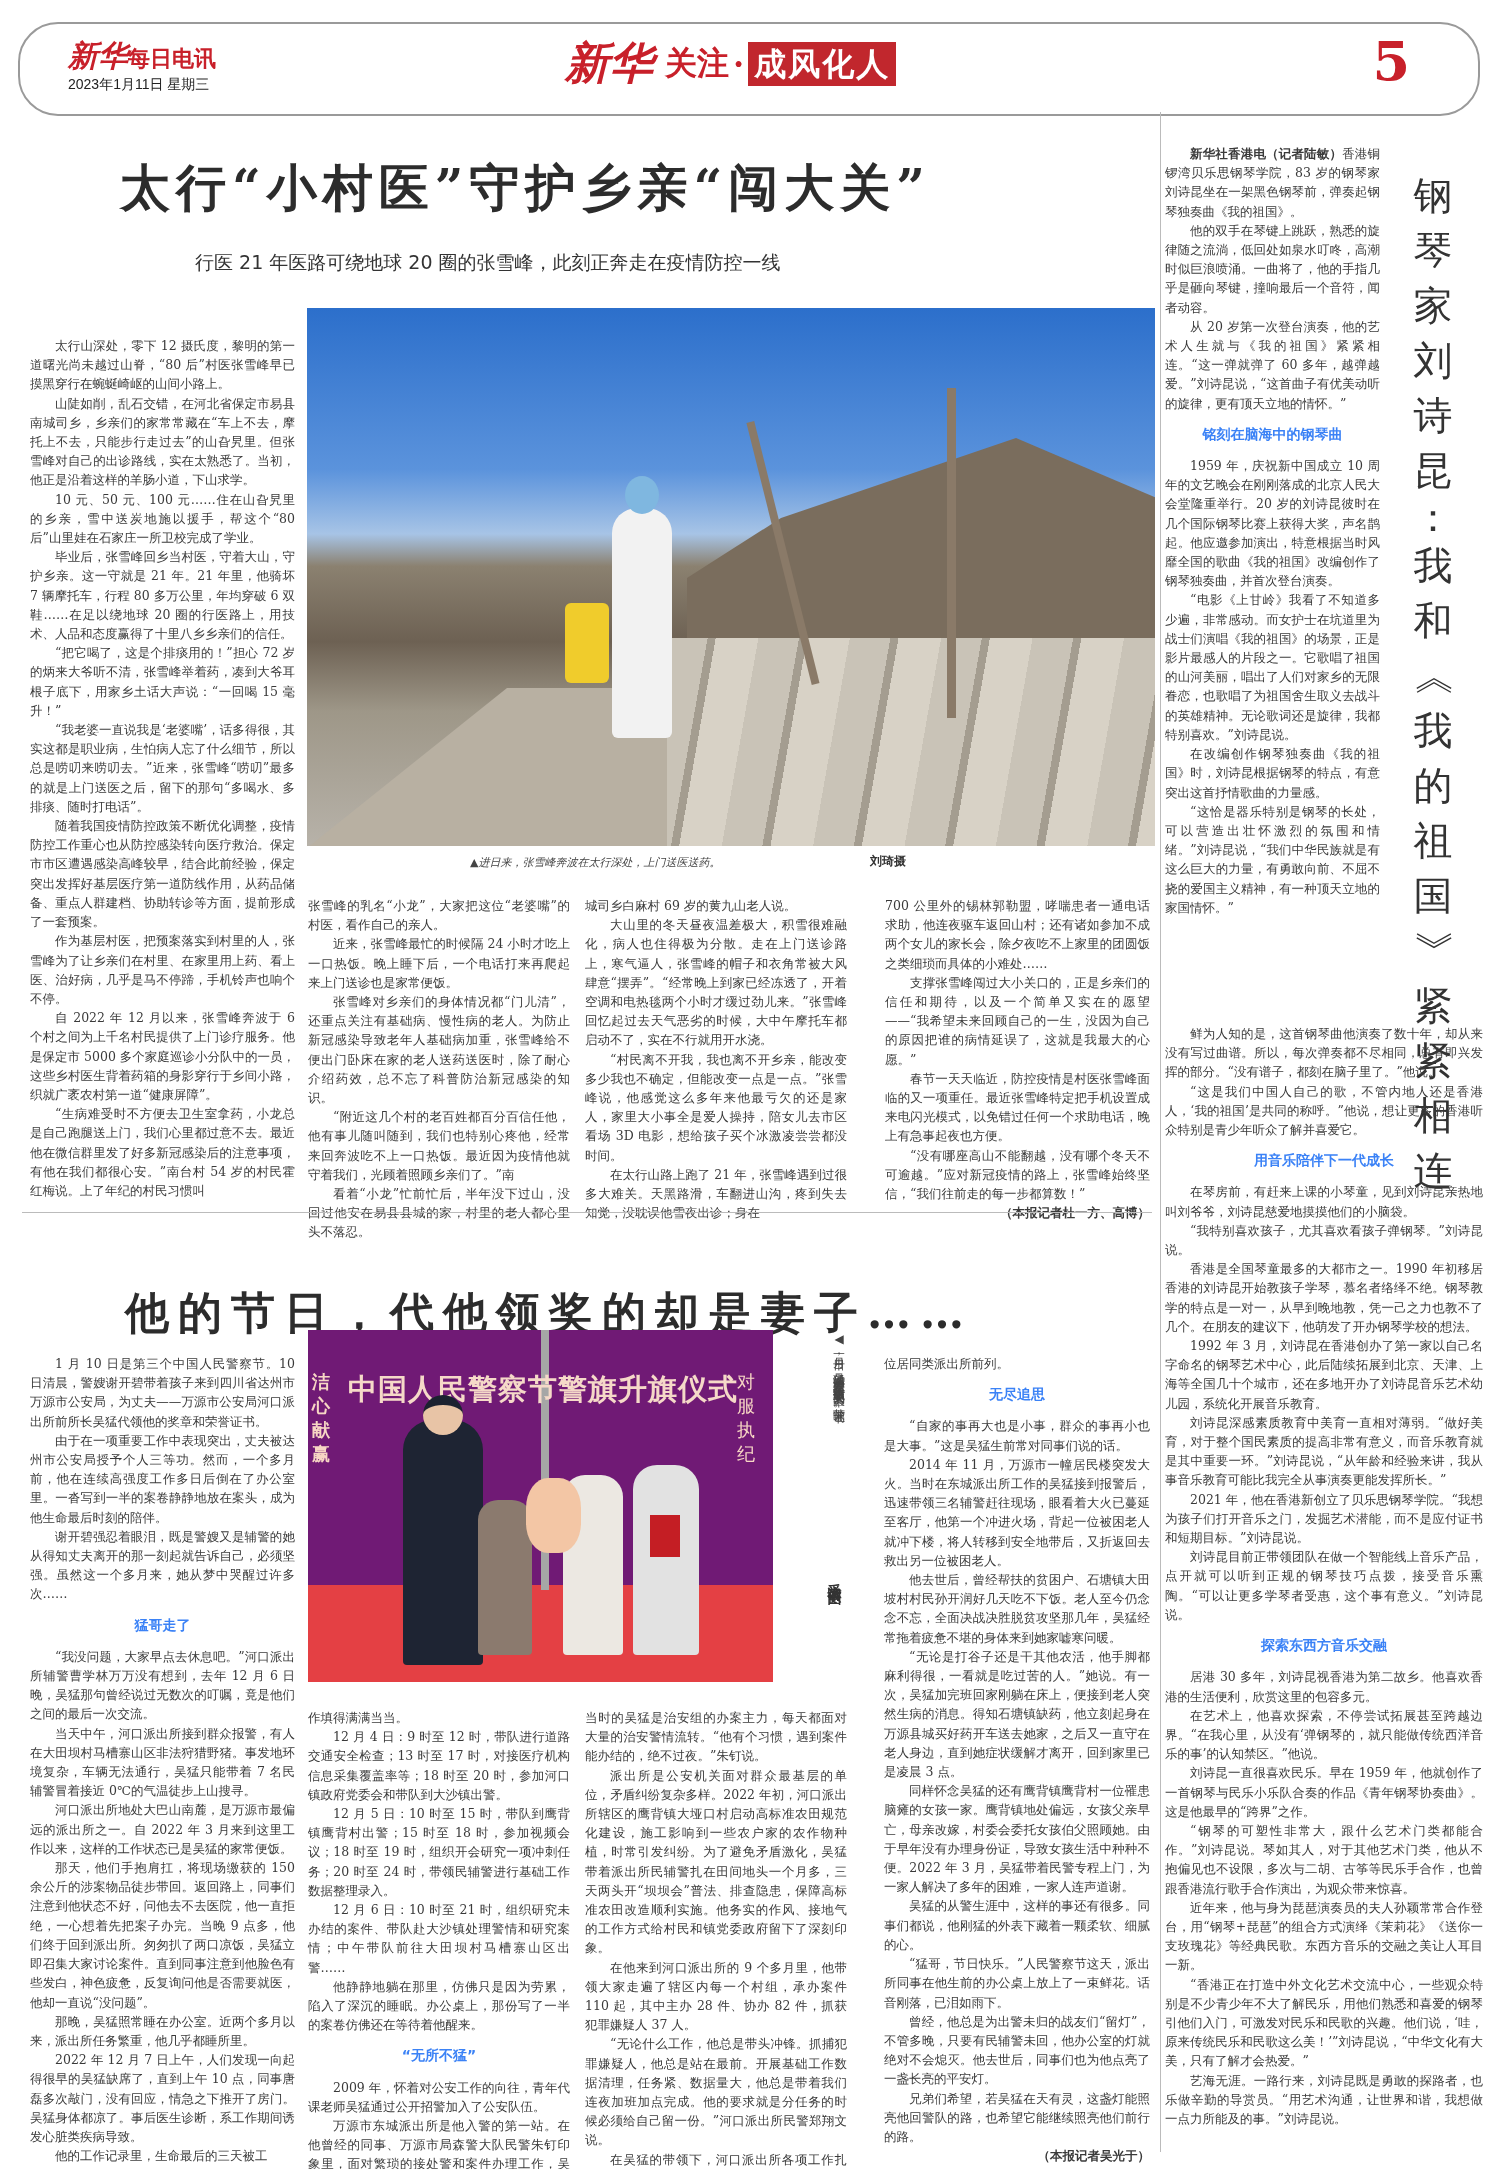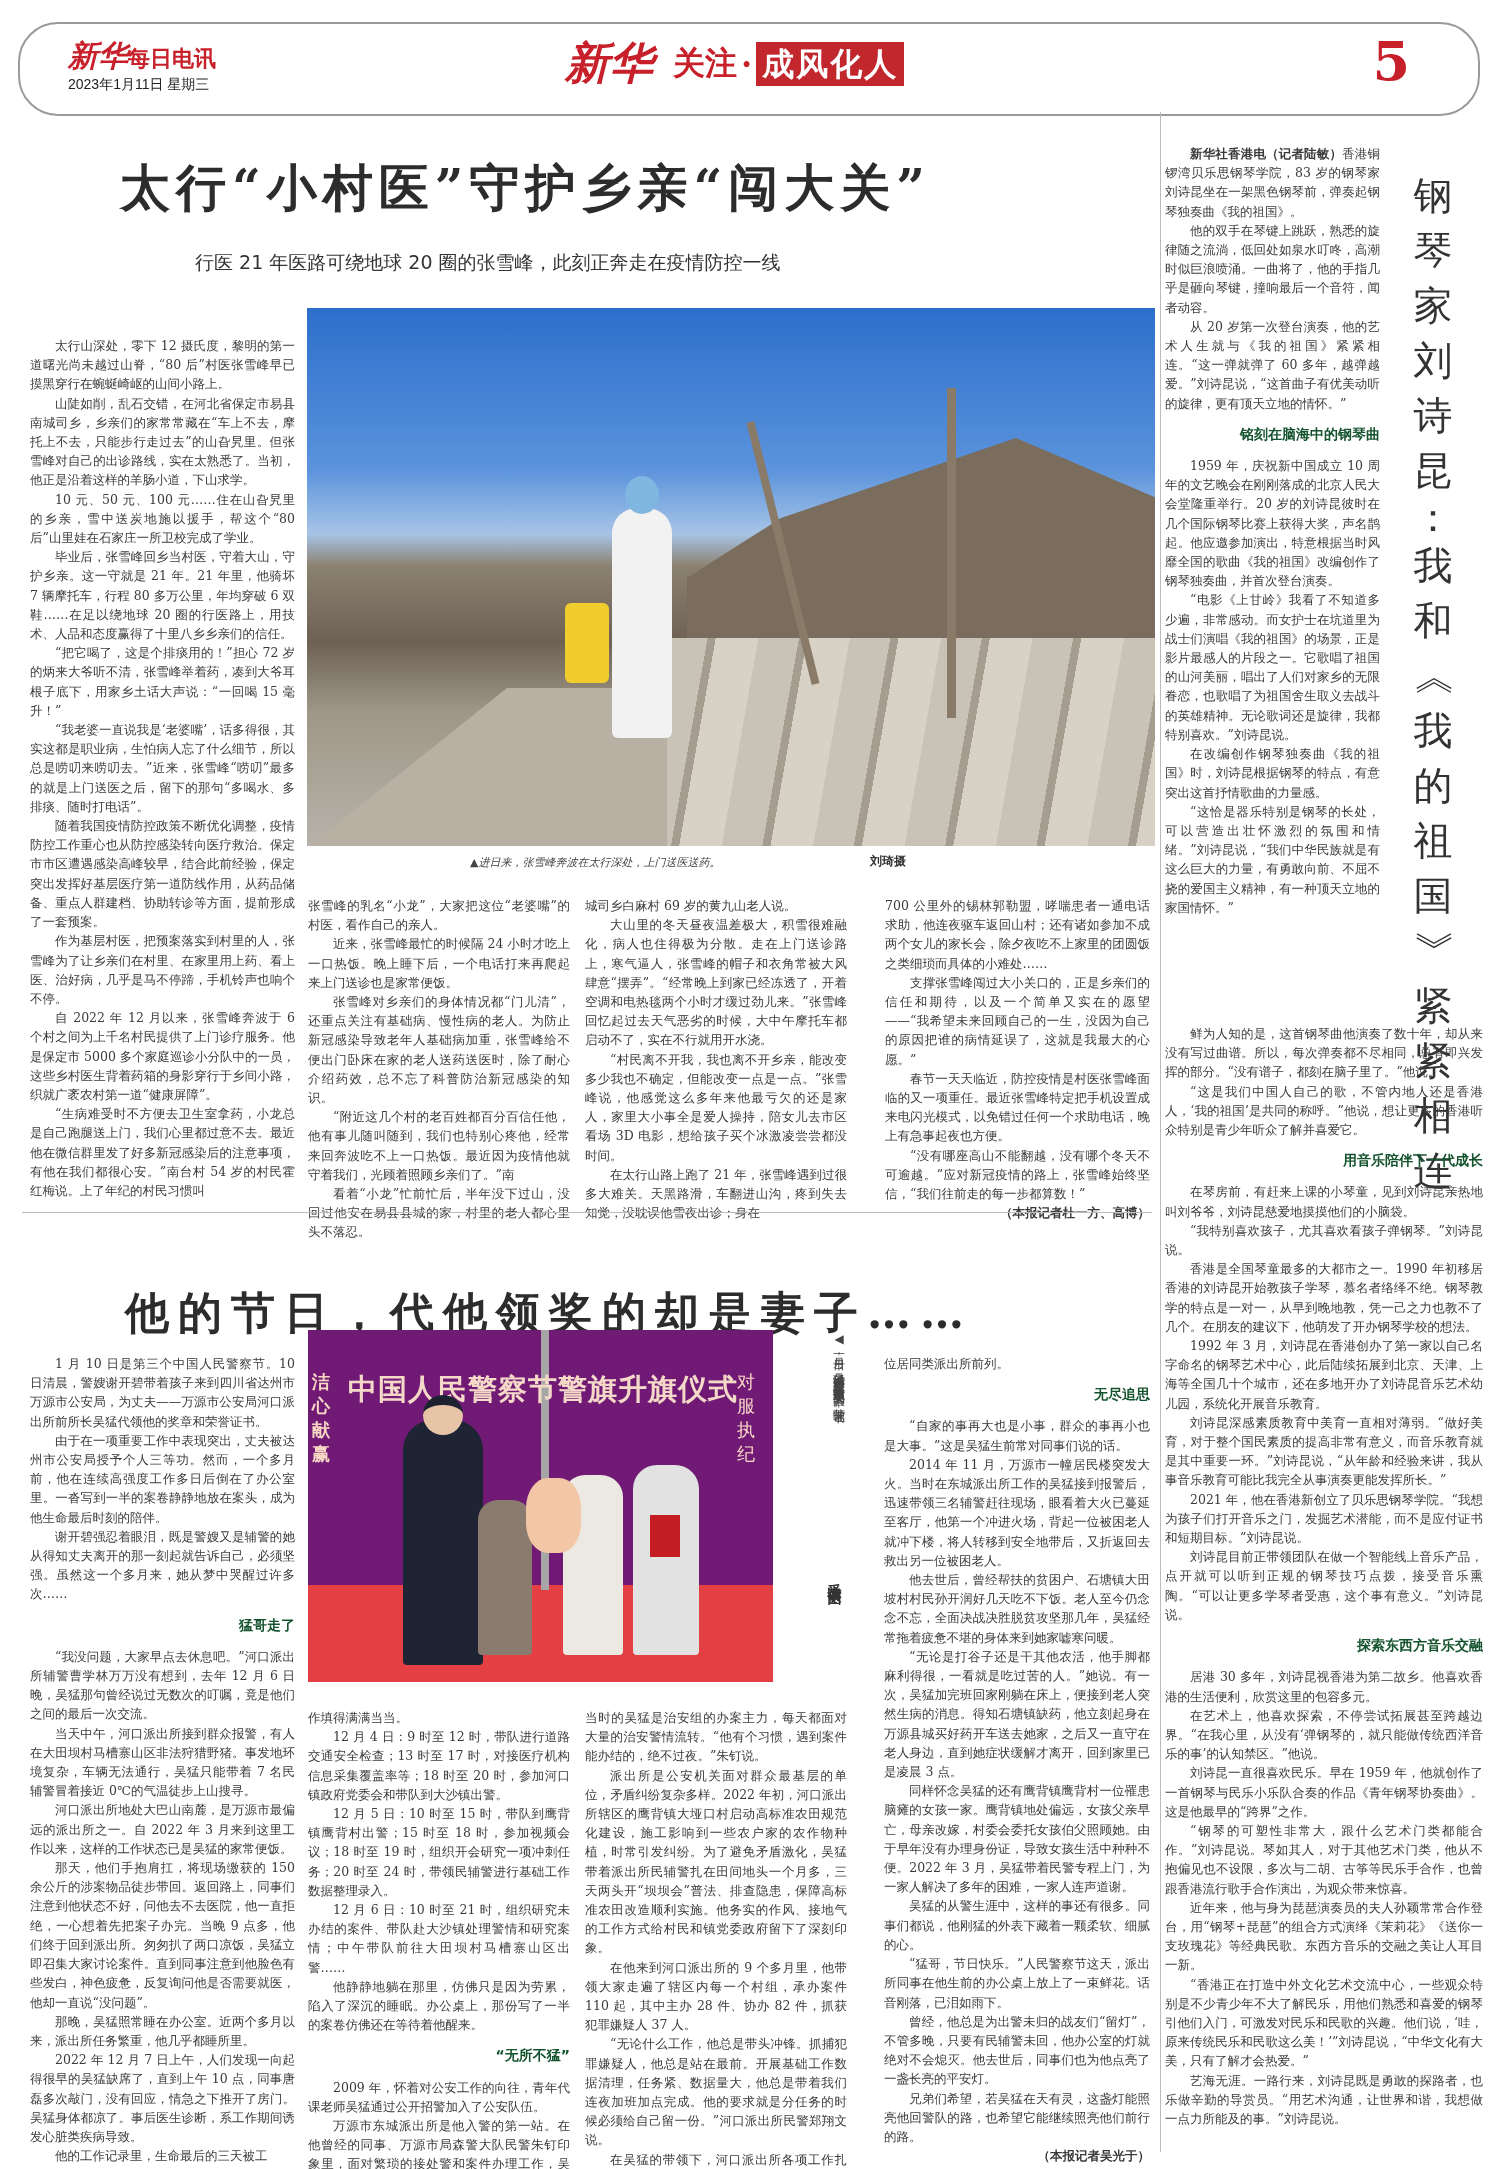--- a/index.html
+++ b/index.html
@@ -7,29 +7,29 @@
   body { position: relative; font-family: "DejaVu Serif", "Liberation Serif", serif; color: #333; }
 
   .masthead { position: absolute; left: 18px; top: 22px; width: 1462px; height: 94px;
     border: 2px solid #9a9a9a; border-radius: 40px; background: #fff; }
   .mh-brand { position: absolute; left: 48px; top: 12px; color: #c8202a; font-size: 26px; font-weight: bold; font-family: "DejaVu Serif", serif; }
   .mh-brand .cal { font-style: italic; font-size: 30px; }
   .mh-brand .rest { font-size: 22px; }
   .mh-date { position: absolute; left: 48px; top: 52px; font-family: "Liberation Sans", sans-serif; font-size: 14px; color: #222; }
   .mh-center { position: absolute; left: 545px; top: 10px; display: flex; align-items: center; }
   .mh-center .cal { color: #c8202a; font-size: 44px; font-style: italic; font-weight: bold; }
-  .mh-center .sec { color: #c8202a; font-size: 32px; font-weight: bold; margin-left: 20px; }
+  .mh-center .sec { color: #c8202a; font-size: 32px; font-weight: bold; margin-left: 12px; }
   .mh-center .dot { color: #c8202a; font-size: 32px; font-weight: bold; margin: 0 4px; }
   .mh-center .tag { background: #c1272d; color: #fff; font-size: 32px; font-weight: bold; padding: 0 6px; line-height: 44px; letter-spacing: 2px; }
   .mh-page { position: absolute; right: 68px; top: 6px; color: #c8202a; font-size: 54px; font-weight: bold; font-family: "DejaVu Serif", serif; }
 
   .col { position: absolute; font-size: 12.5px; line-height: 19.2px; text-align: justify; color: #3a3a3a; margin-top: 24px; }
   .col p { text-indent: 2em; }
   .col p.noind { text-indent: 0; }
-  .subhead { font-family: "DejaVu Sans", sans-serif; font-weight: bold; text-align: right; font-size: 14px; color: #14532d; margin: 12px 0; text-indent: 0 !important; }
+  .subhead { font-family: "DejaVu Sans", sans-serif; font-weight: bold; text-align: center; font-size: 14px; color: #3b82f6; margin: 12px 0; text-indent: 0 !important; }
   .byline { text-align: right; font-family: "DejaVu Sans", sans-serif; font-weight: bold; font-size: 12.5px; text-indent: 0 !important; }
   .dateline { font-family: "DejaVu Sans", sans-serif; font-weight: bold; }
 
   .headline1 { position: absolute; left: 120px; top: 155px; width: 960px; font-size: 50px; font-weight: bold; color: #2c2c2c; letter-spacing: 6px; font-family: "DejaVu Serif", serif; }
   .subtitle1 { position: absolute; left: 195px; top: 250px; width: 800px; font-family: "DejaVu Sans", sans-serif; font-size: 19px; color: #333; }
 
   .photo1 { position: absolute; left: 307px; top: 308px; width: 848px; height: 538px; overflow: hidden;
     background: linear-gradient(180deg, #2c6fcb 0%, #5b93dc 30%, #a7c4e6 42%, #8b8170 48%, #6d6153 62%, #9e9788 75%, #b7b2a9 100%); }
   .photo1 .hill { position: absolute; left: 380px; top: 130px; width: 470px; height: 200px; background: #7a6d5d; clip-path: polygon(0 70%, 20% 40%, 45% 20%, 70% 0, 100% 30%, 100% 100%, 0 100%); }
   .photo1 .wall { position: absolute; left: 360px; top: 330px; width: 490px; height: 210px; background: repeating-linear-gradient(100deg, #c9c3b7 0 40px, #a49d90 40px 48px, #d8d2c6 48px 90px); }

